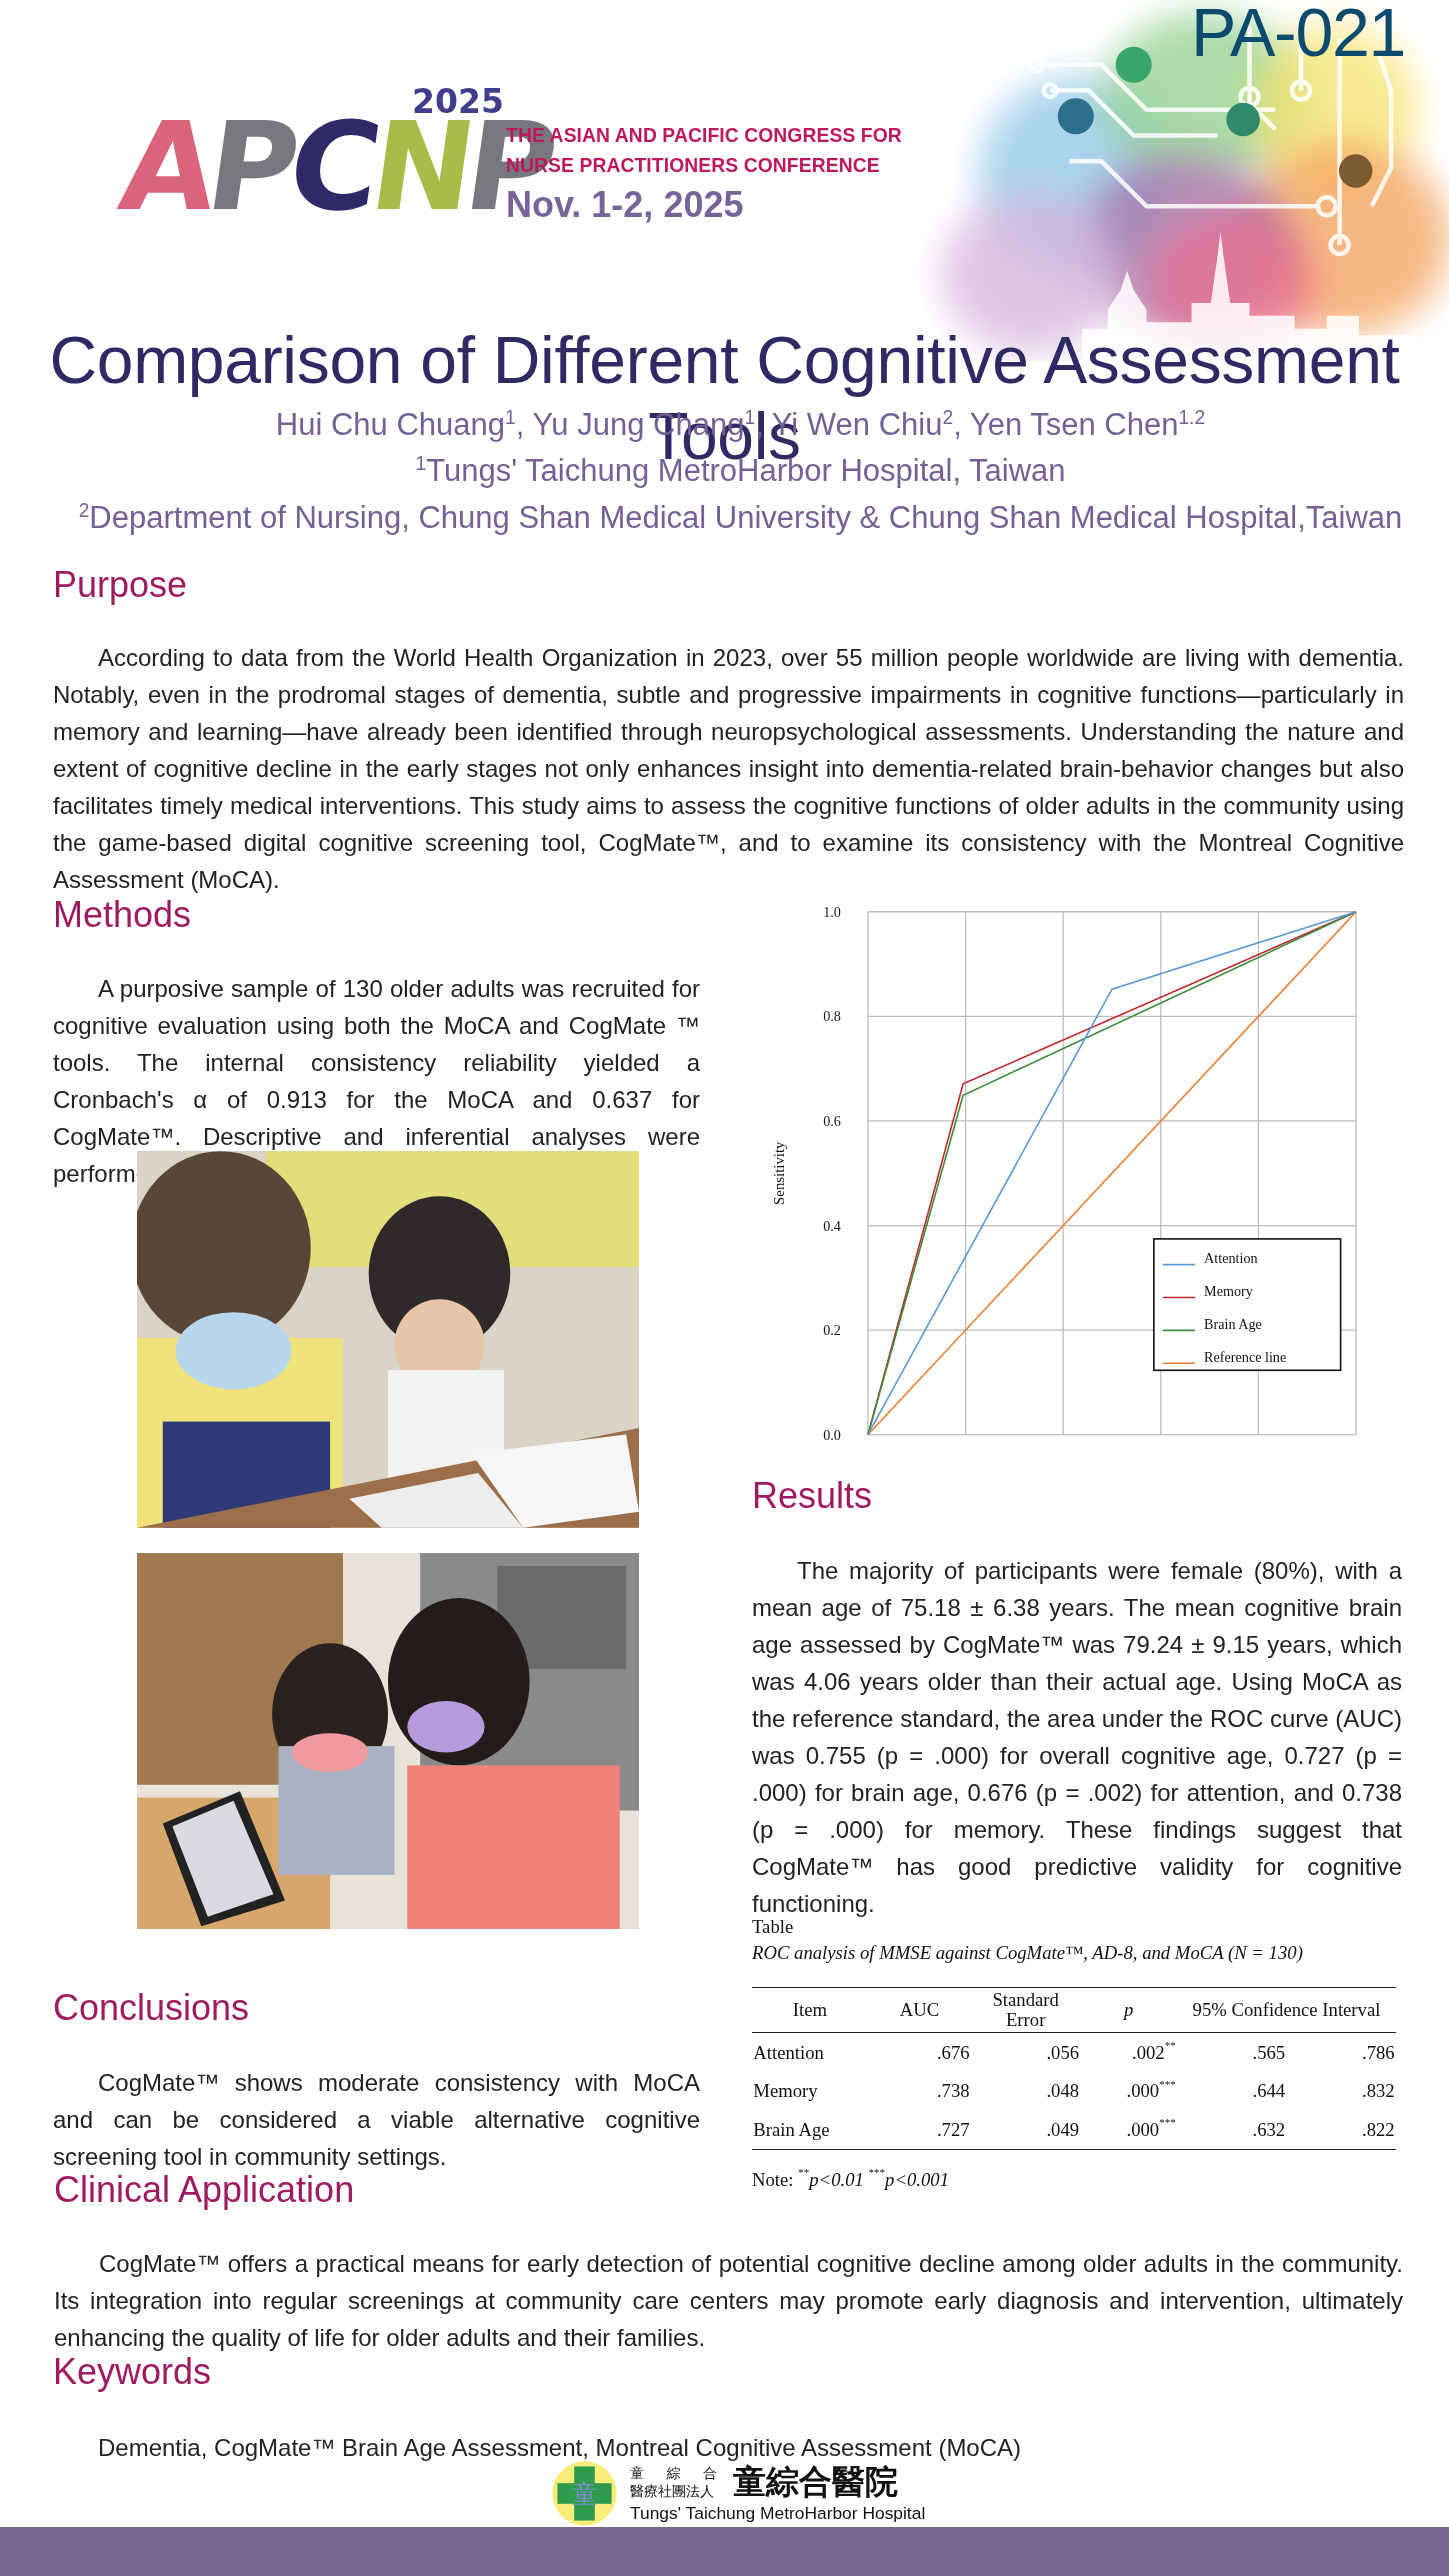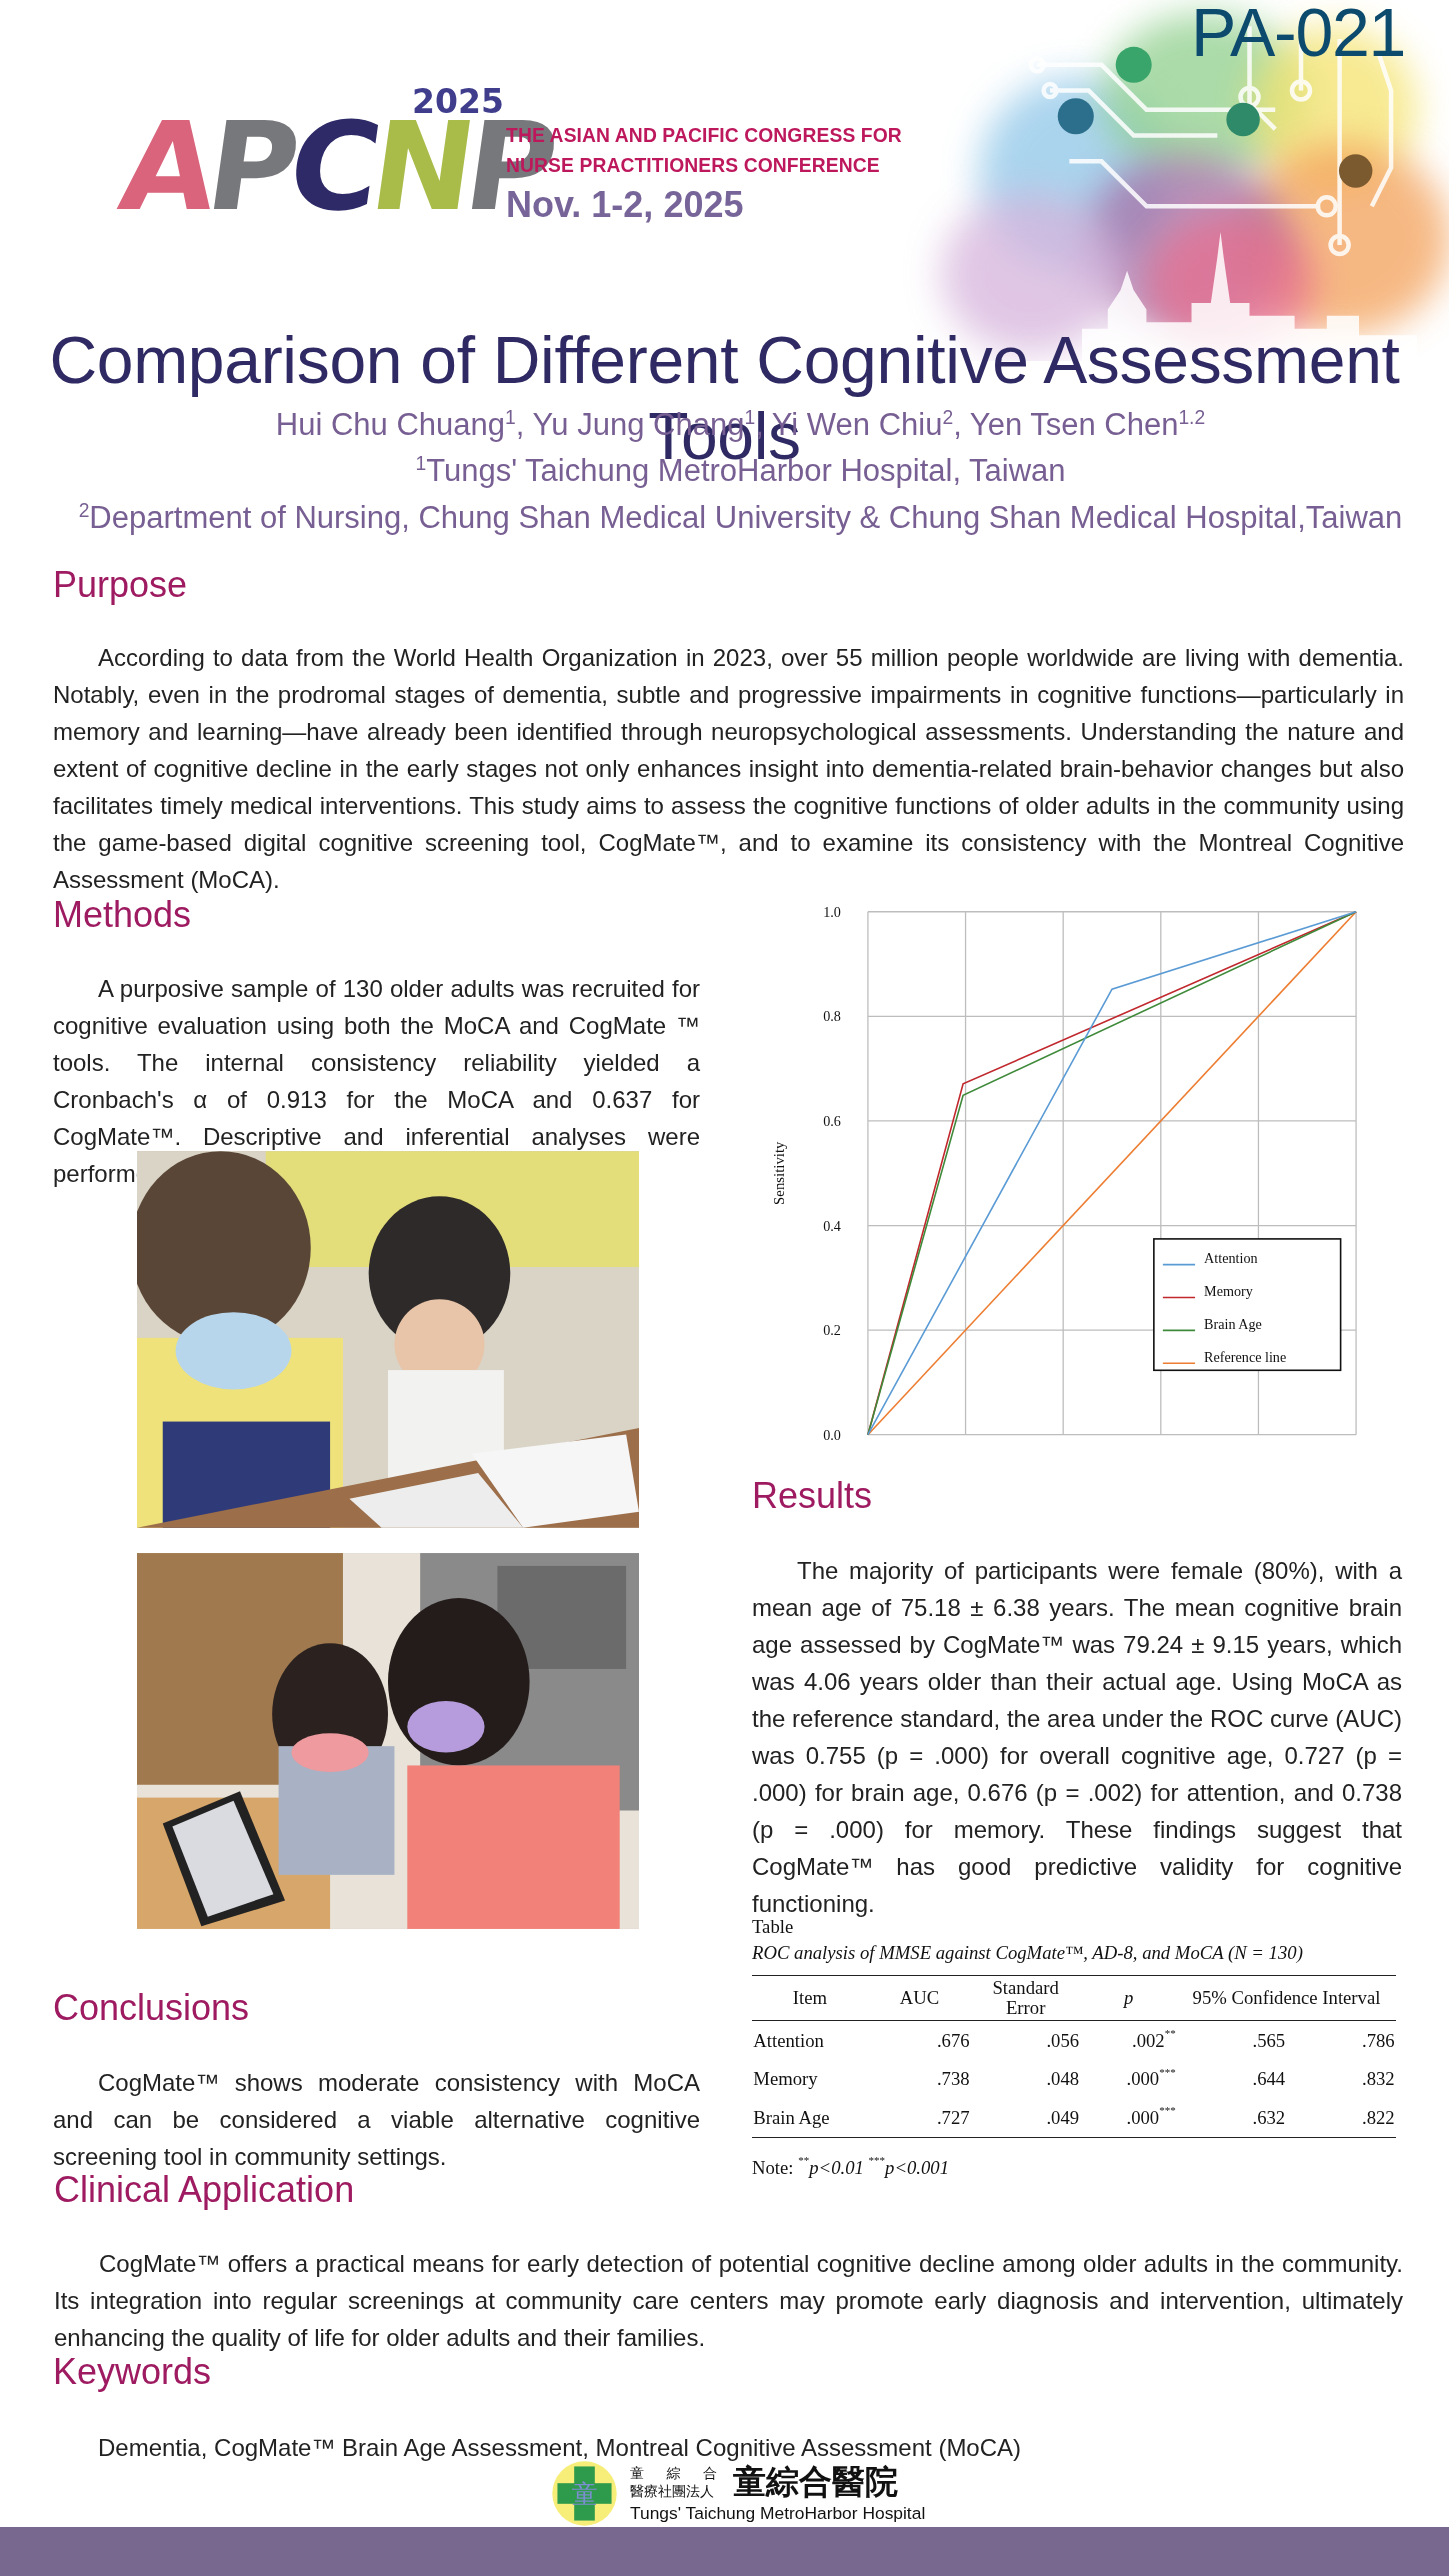--- a/index.html
+++ b/index.html
@@ -21,21 +21,21 @@
   .authors { position:absolute; left:16px; width:1449px; text-align:center; color:#775f93; font-size:31px; }
   .authors sup { font-size:19.3px; }
   .h2 { position:absolute; font-size:36px; color:#9e1b61; font-family:"Liberation Sans", sans-serif; }
   .para { position:absolute; font-size:24px; line-height:37px; text-align:justify; color:#222;margin-top:30px; }
   .para .indent { display:inline-block; width:45px; }
   .photo { position:absolute; overflow:hidden; }
   
   .tbl { position:absolute; left:752px; top:1916px; width:644px; font-family:"Liberation Serif", serif; color:#111; }
   .tbl .cap1 { font-size:18.7px; }
   .tbl .cap2 { font-size:18.7px; font-style:italic; margin-top:3.9px; }
-  .tbl table { width:100%; border-collapse:collapse; margin-top:11px; font-size:18.7px; }
+  .tbl table { width:100%; border-collapse:collapse; margin-top:23px; font-size:18.7px; }
   .tbl th { font-weight:normal; border-top:1.9px solid #222; border-bottom:1.9px solid #222; padding:2.6px 1.3px; line-height:19.3px; }
   .tbl td { padding:9px 1.3px 7.7px 1.3px; text-align:right; }
   .tbl td.first { text-align:left; }
   .tbl tr.last td { border-bottom:1.9px solid #222; }
   .tbl .note { font-size:18.7px; margin-top:19px; }
   sup.st { font-size:11px; vertical-align:top; position:relative; top:-2.6px; }
   .footer { position:absolute; left:0; top:2527px; width:1449px; height:49px; background:#786890; }
   .hosp { position:absolute; left:551px; top:2457px; width:361px; height:71px; }
 </style>
 </head>

